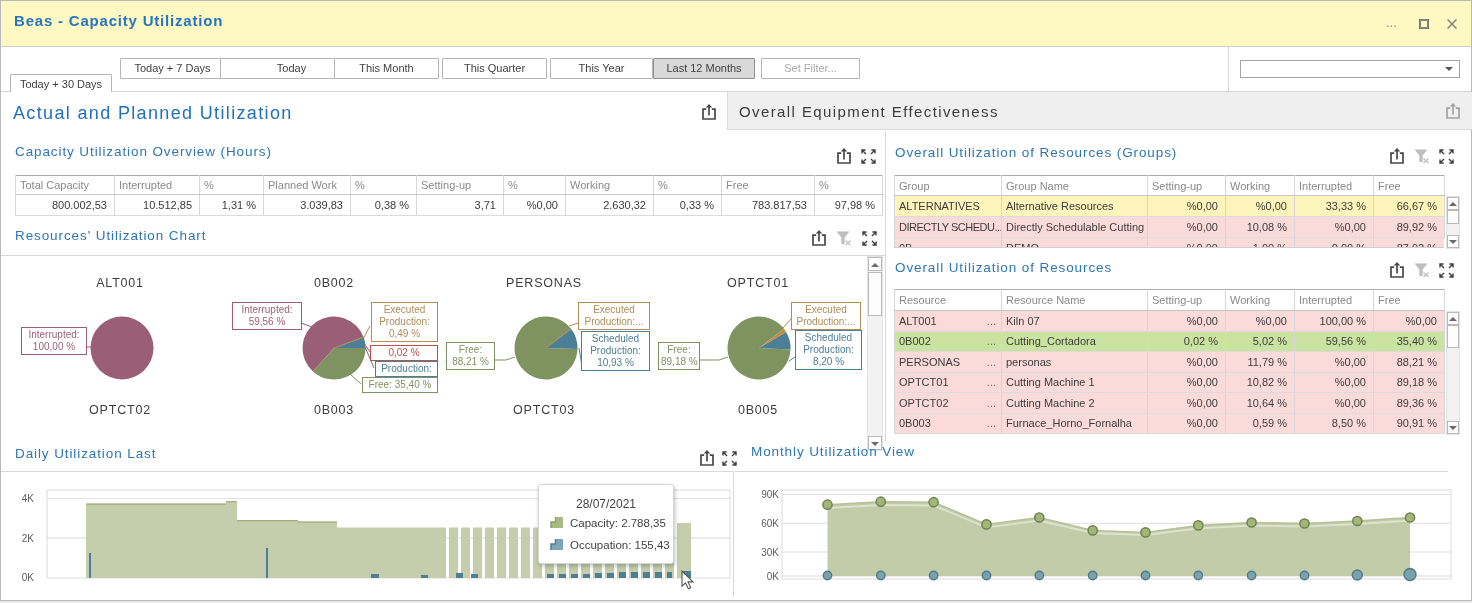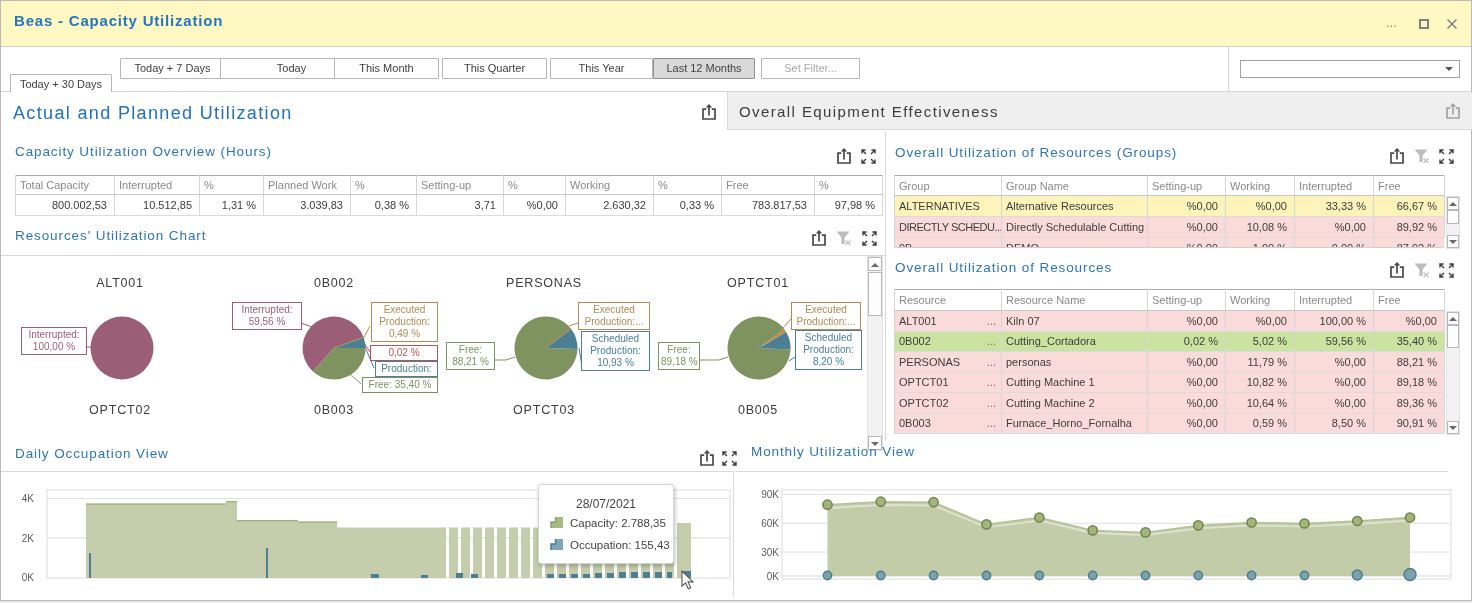--- a/index.html
+++ b/index.html
@@ -228,21 +228,21 @@
   <div class="sbar" style="left:866px;top:255px;width:14px;height:193px;">
     <div class="sbox" style="left:0;top:0;width:14px;height:14px;">
         <div class="tri-u" style="margin-top:5px;"></div>
       </div>
     <div class="sbox" style="left:0;top:15px;width:14px;height:44px;"></div>
     <div class="sbox" style="left:0;top:179px;width:14px;height:14px;">
         <div class="tri-d" style="margin-top:5px;"></div>
       </div>
   </div>
 
-  <div class="phead" style="left:14px;top:445px;">Daily Occupation View</div>
+  <div class="phead" style="left:14px;top:445px;">Daily Utilization Last</div>
   <svg class="abs" style="left:698px;top:449px" width="16" height="16" viewBox="0 0 16 16">
     <path d="M5.2,5.2 H2 V15 H14 V5.2 H10.8" fill="none" stroke="#484848" stroke-width="1.7"></path>
     <path d="M8,11.5 V3" stroke="#484848" stroke-width="1.7"></path>
       <path d="M8,0 L4.8,3.6 H11.2 Z" fill="#484848"></path>
   </svg>
   <svg class="abs" style="left:721px;top:450px" width="15" height="15" viewBox="0 0 15 15">
     <g stroke="#3f3f3f" stroke-width="1.4" fill="none">
       <path d="M1,4.6 V1 H4.6 M1,1 L5,5"></path>
         <path d="M10.4,1 H14 V4.6 M14,1 L10,5"></path>
       <path d="M1,10.4 V14 H4.6 M1,14 L5,10"></path>

